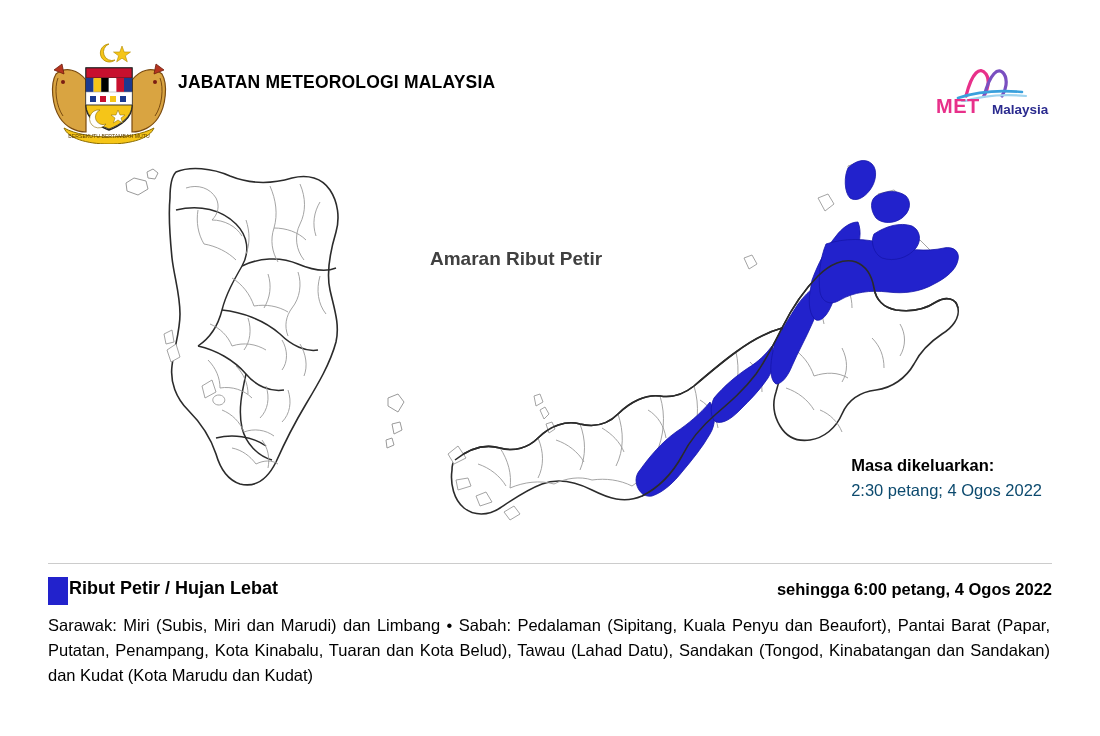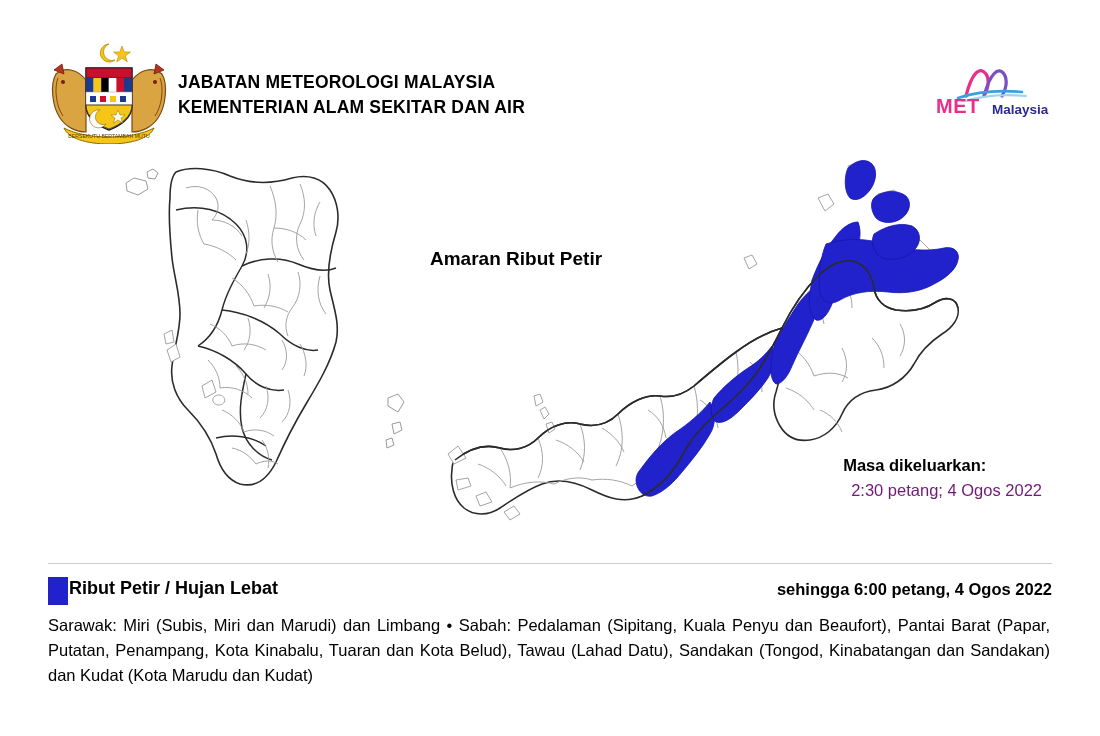--- a/index.html
+++ b/index.html
@@ -81,37 +81,36 @@
   .map-svg {
     position: absolute;
     top: 0; left: 0;
   }
   .map-title {
     position: absolute;
     left: 430px;
     top: 100px;
     font-size: 19px;
     font-weight: bold;
-    color: #000000;
+    color: #404040;
   }
   .issued-block {
     position: absolute;
     right: 58px;
     top: 305px;
     line-height: 1.5;
   }
   .issued-label {
     font-size: 16.5px;
     font-weight: bold;
     color: #000;
   }
   .issued-value {
     font-size: 16.5px;
-    color: #701a75;
-    margin-left: 8px;
+    color: #0c4a6e;
   }
 
   
   .divider {
     position: absolute;
     left: 48px;
     top: 563px;
     width: 1004px;
     height: 1px;
     background: #cccccc;
@@ -205,21 +204,20 @@
       <path d="M54 70 a9 9 0 1 0 6 14 a7 7 0 1 1 -6 -14 z" fill="#ffffff" stroke="#8a6b00" stroke-width="0.6"></path>
       <polygon points="72,70 74,75 79,75 75,78 76.6,83 72,80 67.4,83 69,78 65,75 70,75" fill="#ffffff" stroke="#8a6b00" stroke-width="0.5"></polygon>
 
       <path d="M18 88 C40 100 86 100 108 88 C104 98 86 104 63 104 C40 104 22 98 18 88 Z" fill="#f5c518" stroke="#8a6b00" stroke-width="1"></path>
       <text x="63" y="98" font-size="5.2" text-anchor="middle" fill="#5a3d00" font-family="Liberation Sans, sans-serif">BERSEKUTU BERTAMBAH MUTU</text>
     </svg>
   </div>
 
   <div class="org-text">
     <div class="org-line">JABATAN METEOROLOGI MALAYSIA</div>
-    <div class="org-line">KEMENTERIAN ALAM SEKITAR DAN AIR</div>
   </div>
 
   <div class="metlogo">
     <svg width="116" height="40" viewBox="0 0 116 40" style="position:absolute;left:2px;top:0;">
       <path d="M28 34 C34 10 42 4 48 12 C52 18 50 28 46 34" fill="none" stroke="#e8308a" stroke-width="3.2" stroke-linecap="round"></path>
       <path d="M46 34 C52 12 60 4 66 12 C70 18 68 28 64 34" fill="none" stroke="#7a4fc0" stroke-width="3.2" stroke-linecap="round"></path>
       <path d="M20 36 C38 30 62 28 84 30" fill="none" stroke="#3aa0dc" stroke-width="2.6" stroke-linecap="round"></path>
       <path d="M24 40 C42 34 66 32 88 34" fill="none" stroke="#9fd4ef" stroke-width="2.2" stroke-linecap="round"></path>
     </svg>
     <span class="met-word">MET</span>

